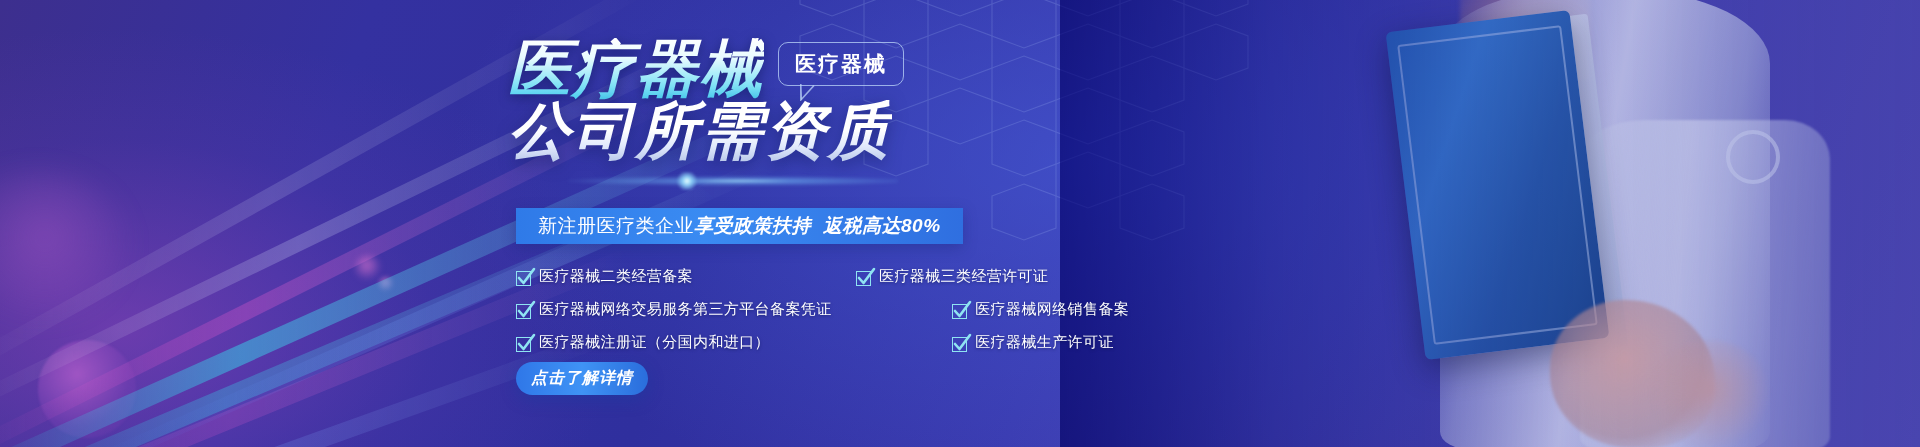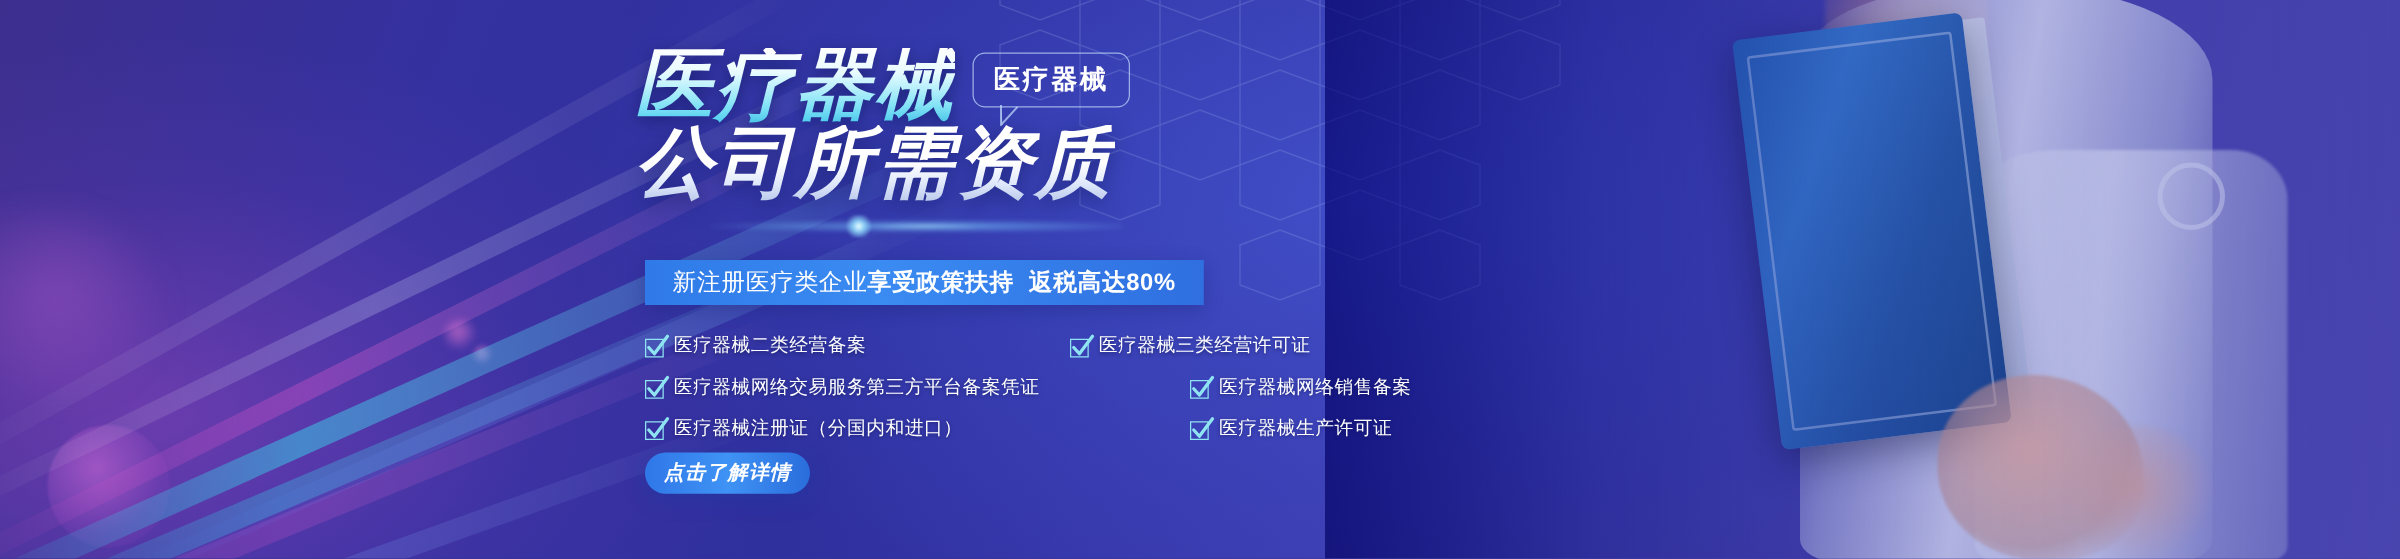--- a/index.html
+++ b/index.html
@@ -241,21 +241,21 @@
     display:flex; align-items:center;
     height:36px;
     padding:0 22px;
     background:linear-gradient(90deg,#2f7ae8 0%, #3a8bf2 42%, #2f6fe0 100%);
     color:#ffffff;
     font-size:19px;
     letter-spacing:.5px;
     white-space:nowrap;
     box-shadow:0 4px 14px rgba(20,40,120,.35);
   }
-  .tagline b{ font-weight:bold; }
+  .tagline b{ font-weight:bold;font-style:italic; }
   .tagline .gap{ display:inline-block; width:12px; }
 
   
   .checklist{
     position:absolute; left:8px; top:260px;
     width:690px;
   }
   .check-row{
     display:flex;
     align-items:center;

